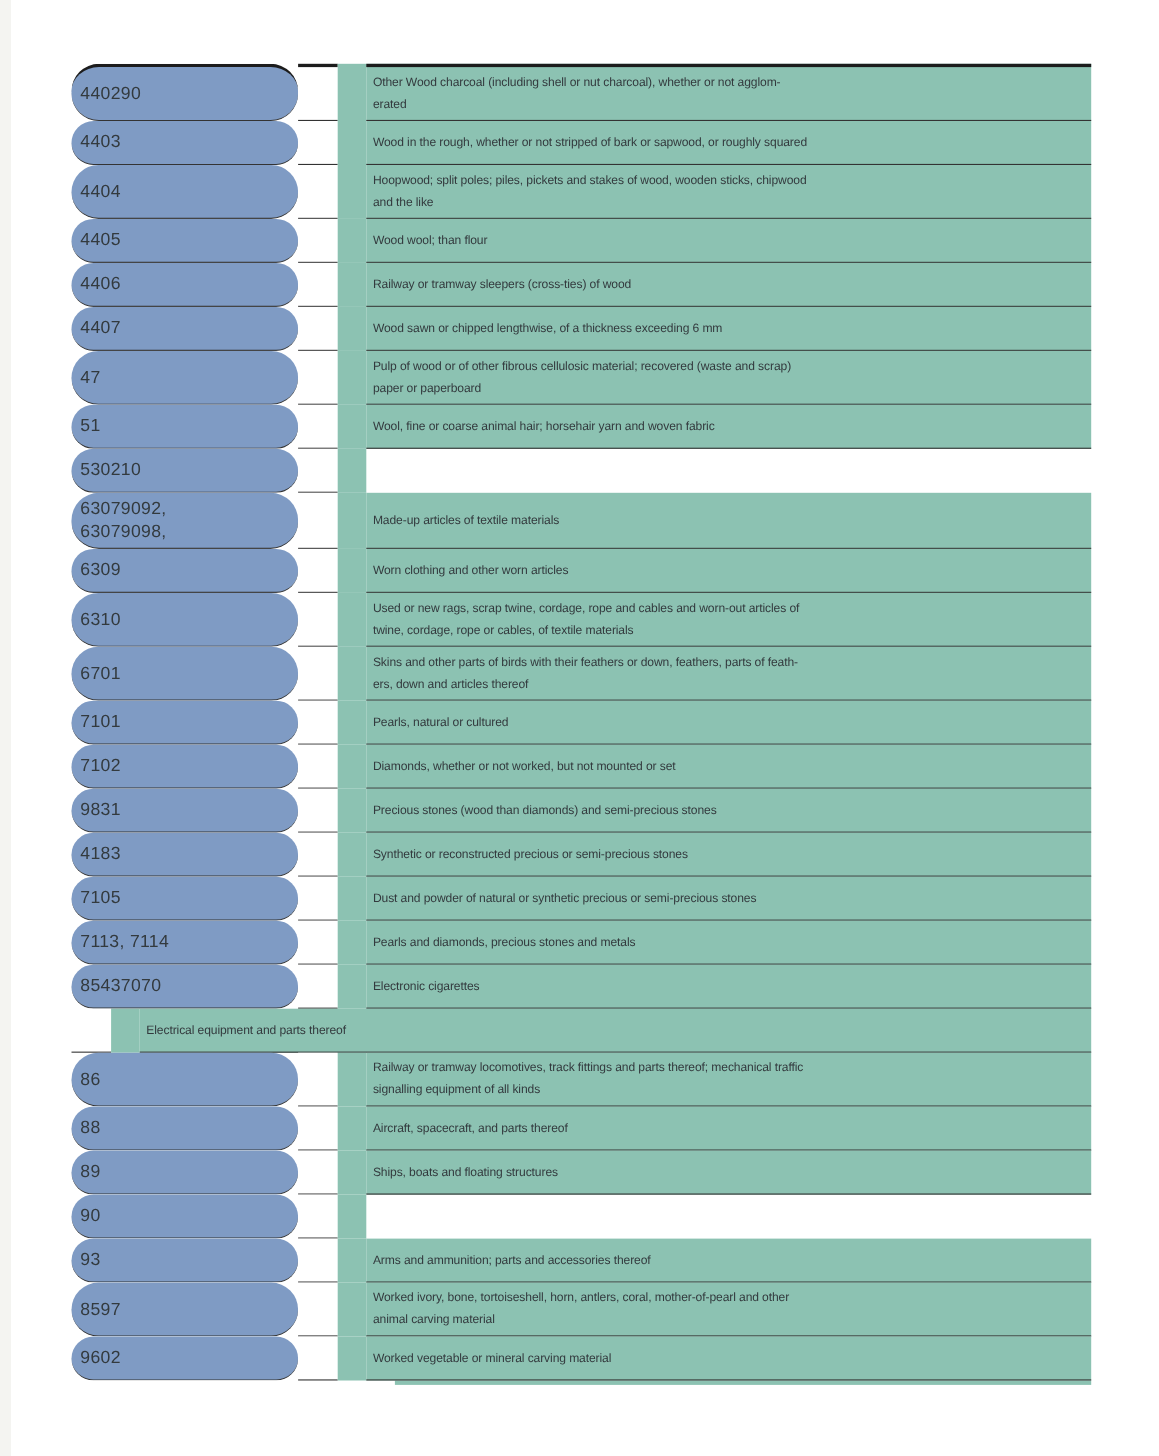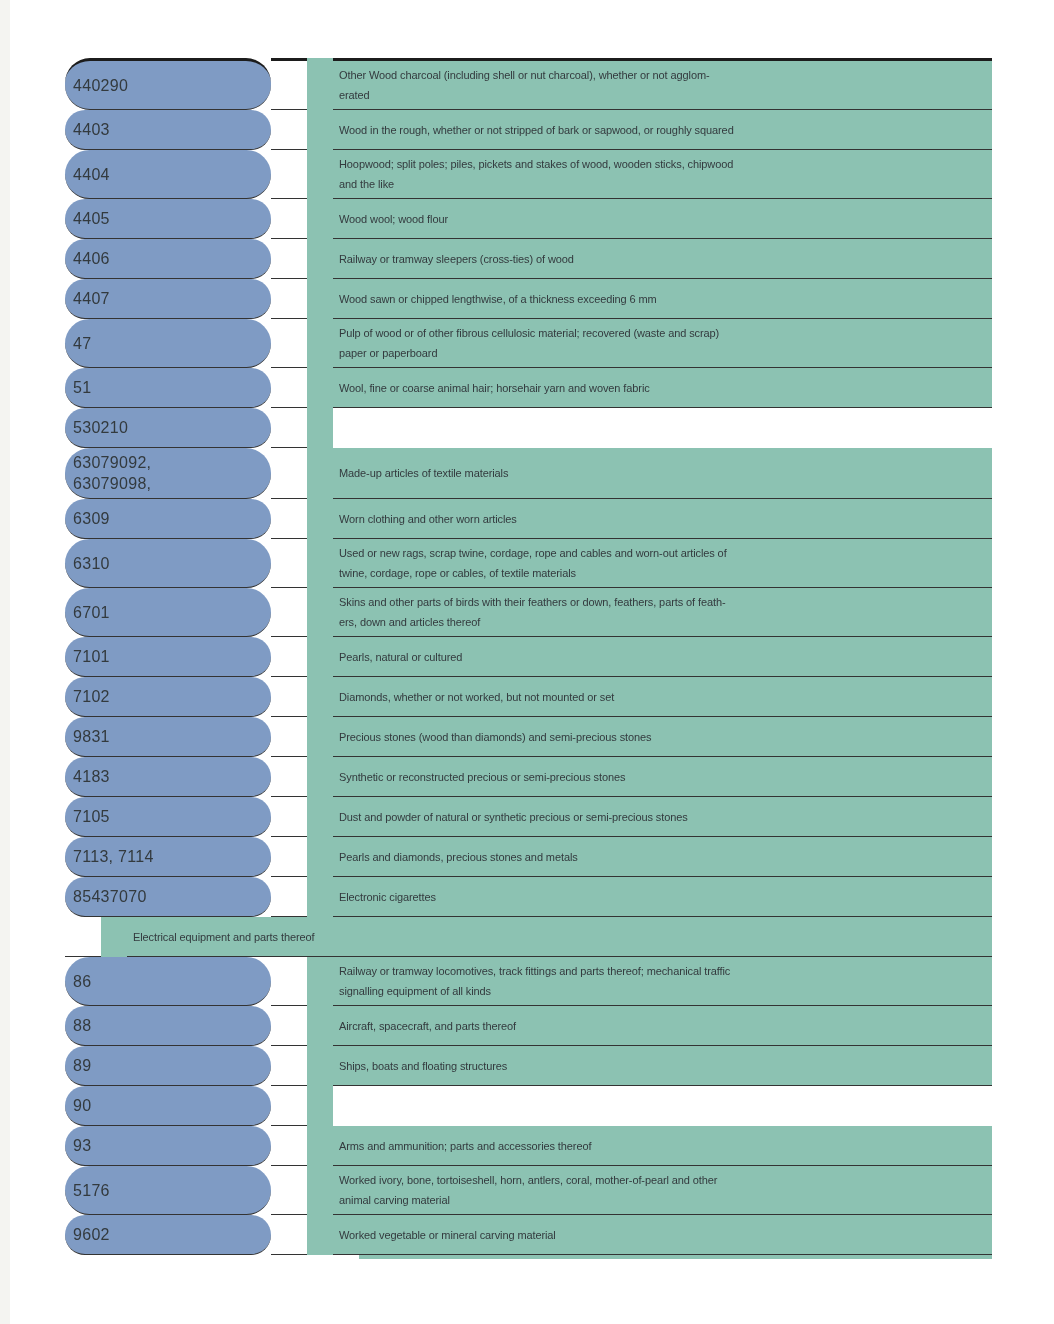--- a/index.html
+++ b/index.html
@@ -128,21 +128,21 @@
     </div>
   </div>
 
   <div class="row">
     <div class="cell code">
       <span class="code-text">4405</span>
     </div>
     <div class="cell gap"></div>
     <div class="cell pad"></div>
     <div class="cell desc">
-      <span class="desc-text">Wood wool; wood flour</span>
+      <span class="desc-text">Wood wool; than flour</span>
     </div>
   </div>
 
   <div class="row">
     <div class="cell code">
       <span class="code-text">4406</span>
     </div>
     <div class="cell gap"></div>
     <div class="cell pad"></div>
     <div class="cell desc">
@@ -372,21 +372,21 @@
     </div>
     <div class="cell gap"></div>
     <div class="cell pad"></div>
     <div class="cell desc">
       <span class="desc-text">Arms and ammunition; parts and accessories thereof</span>
     </div>
   </div>
 
   <div class="row">
     <div class="cell code">
-      <span class="code-text">5176</span>
+      <span class="code-text">8597</span>
     </div>
     <div class="cell gap"></div>
     <div class="cell pad"></div>
     <div class="cell desc">
       <span class="desc-text">Worked ivory, bone, tortoiseshell, horn, antlers, coral, mother-of-pearl and other
 animal carving material</span>
     </div>
   </div>
 
   <div class="row">

